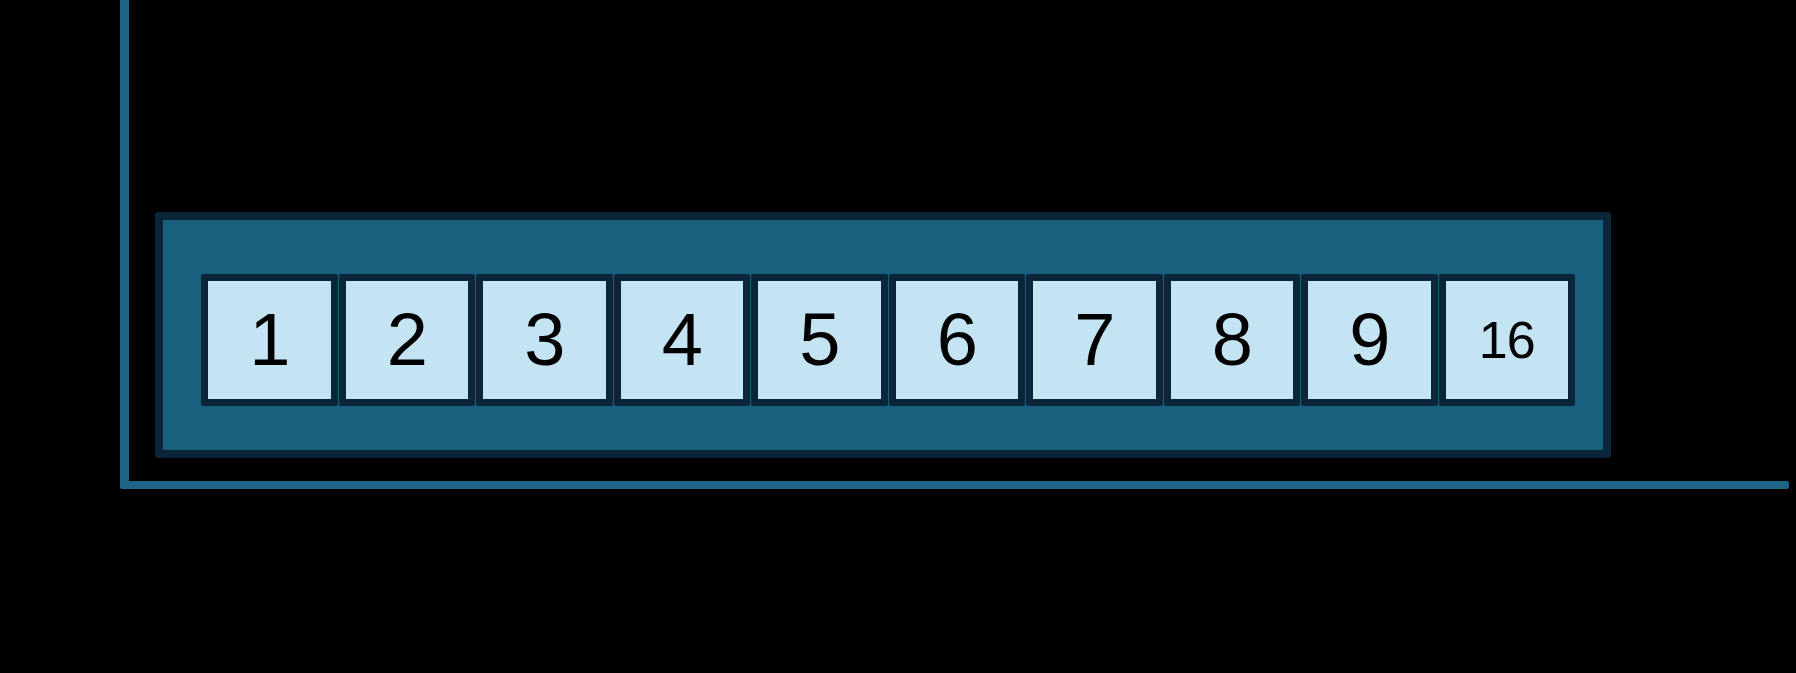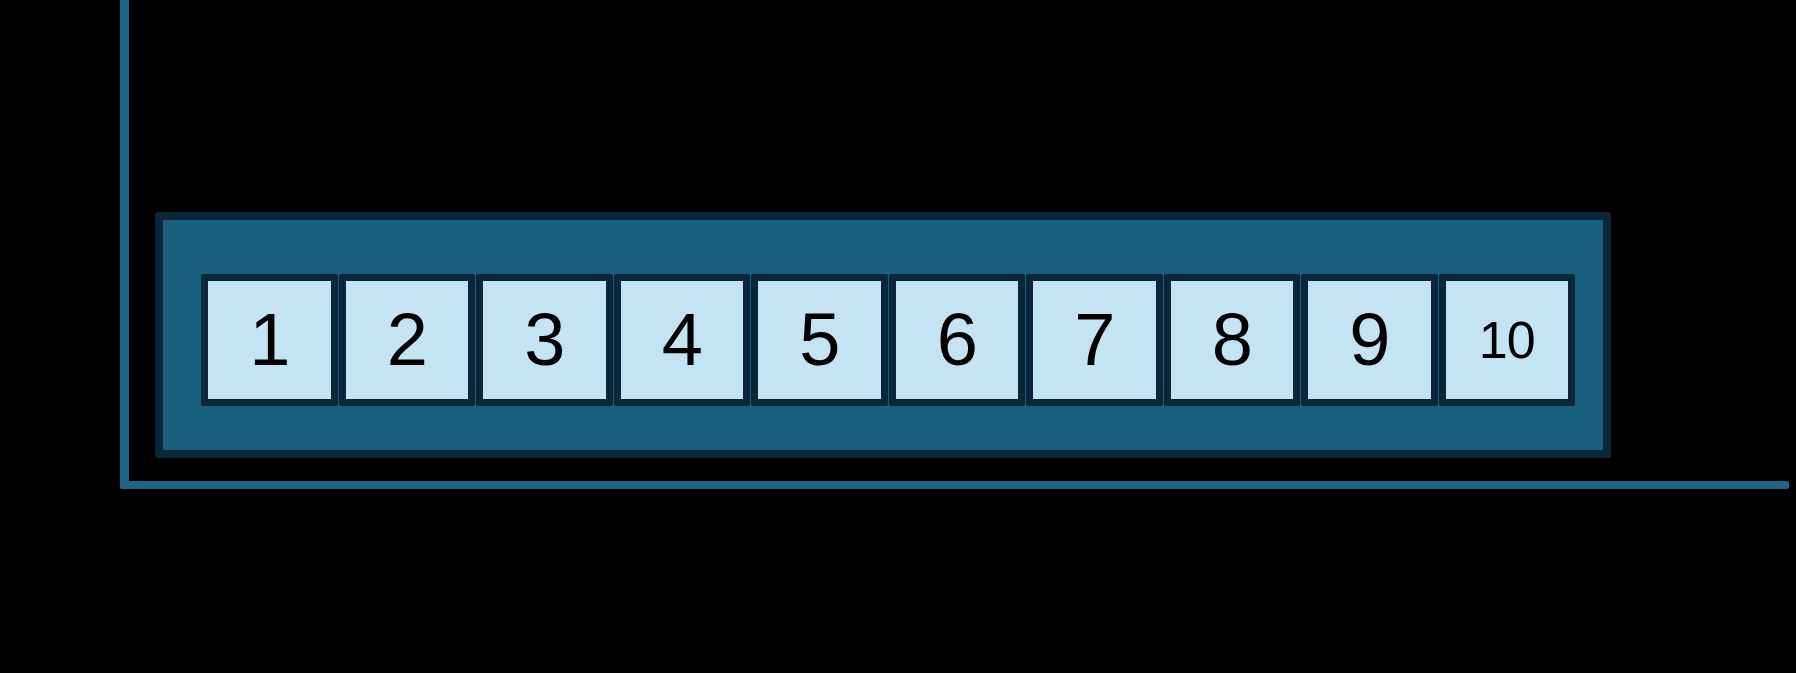--- a/index.html
+++ b/index.html
@@ -101,16 +101,16 @@
       <div class="cell">
         <span class="cell-label">7</span>
       </div>
       <div class="cell">
         <span class="cell-label">8</span>
       </div>
       <div class="cell">
         <span class="cell-label">9</span>
       </div>
       <div class="cell">
-        <span class="cell-label small">10</span>
+        <span class="cell-label small">16</span>
       </div>
     </div>
 </div>
 
 </body></html>

